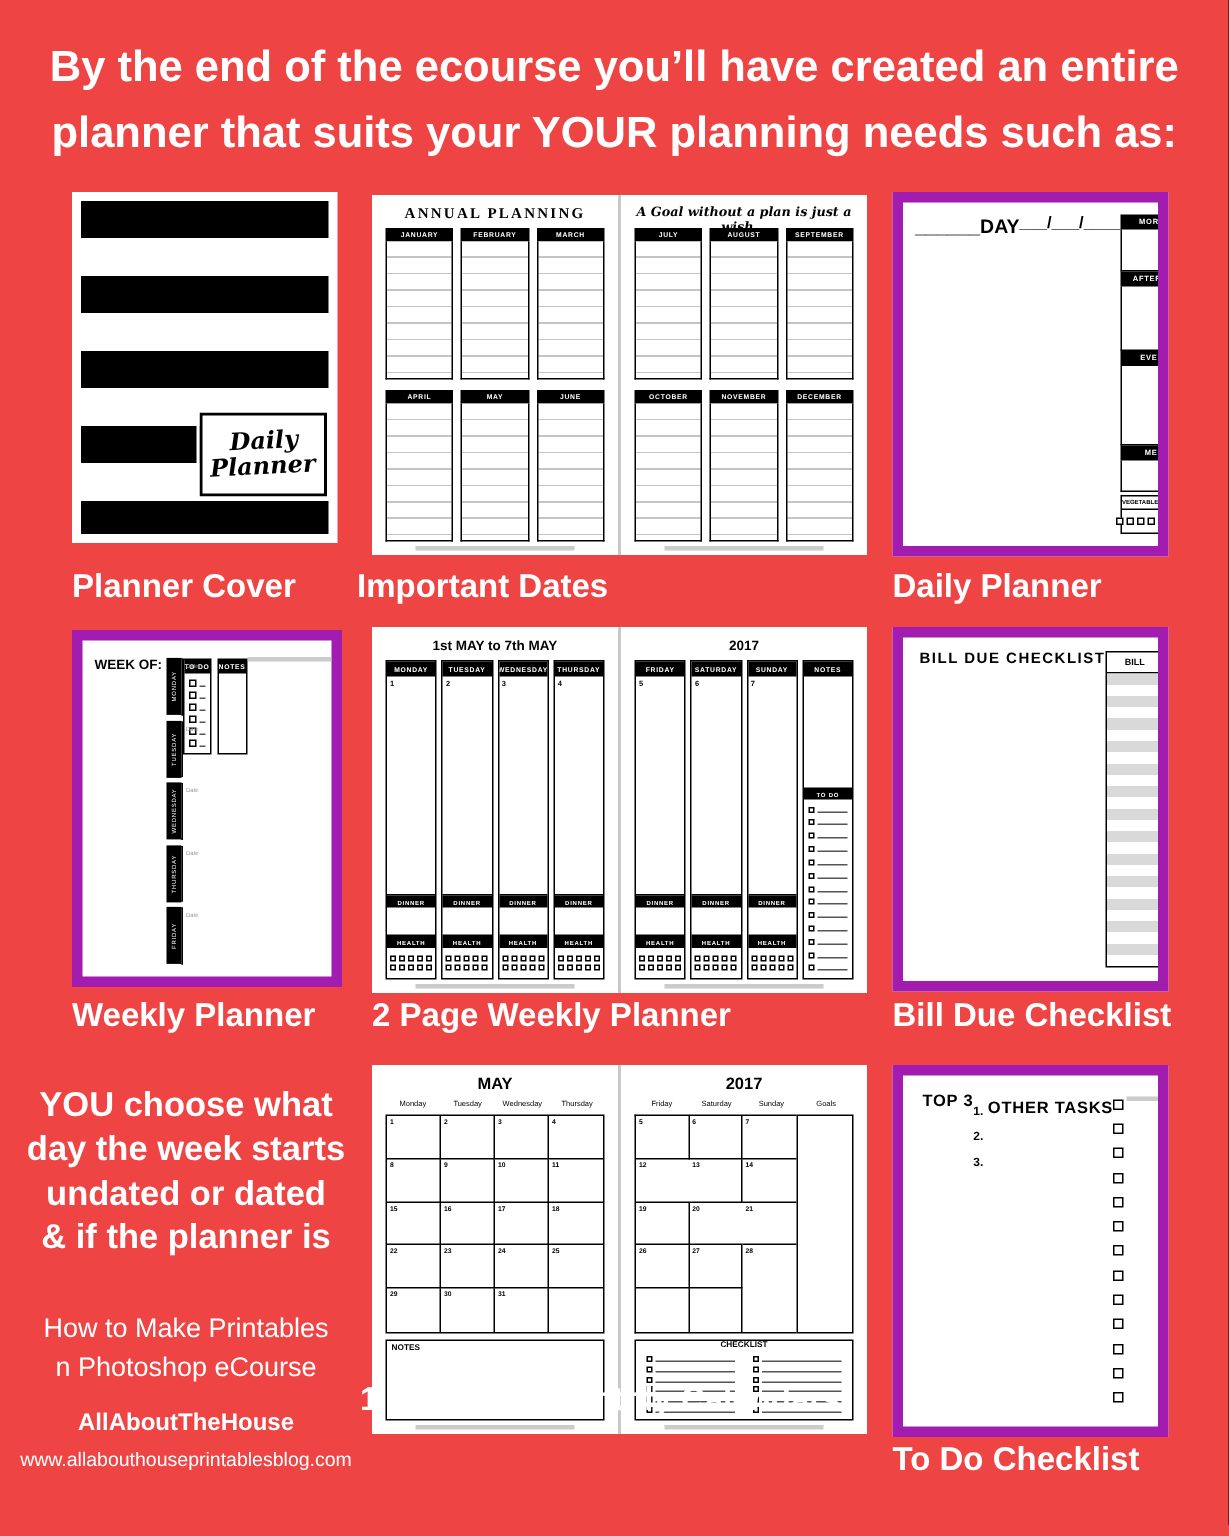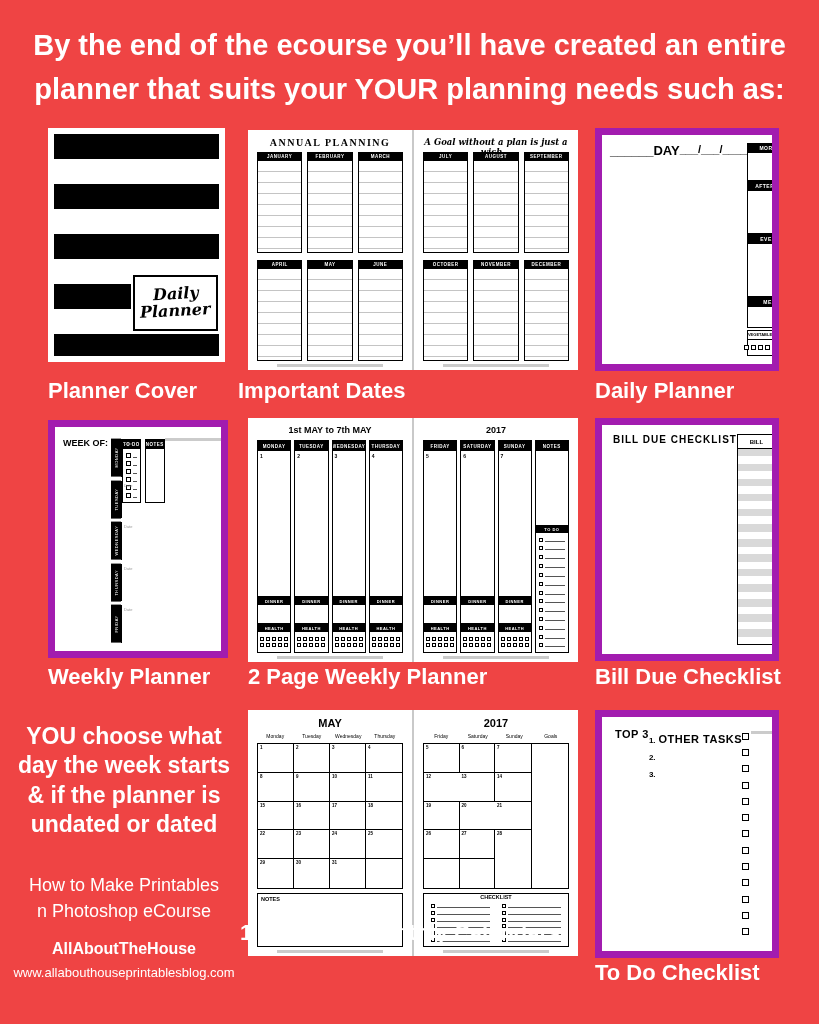--- a/index.html
+++ b/index.html
@@ -675,22 +675,22 @@
   </div>
 
   <div class="cap" id="cap4">Weekly Planner</div>
   <div class="cap" id="cap5">2 Page Weekly Planner</div>
   <div class="cap" id="cap6">Bill Due Checklist</div>
 
   <div class="promo">
     <div class="promo-big">
       <div>YOU choose what</div>
       <div>day the week starts</div>
+      <div>undated or dated</div>
       <div>&amp; if the planner is</div>
-      <div>undated or dated</div>
     </div>
     <div class="promo-course">
       <div>How to Make Printables</div>
       <div>n Photoshop eCourse</div>
     </div>
     <div class="promo-brand">AllAboutTheHouse</div>
     <div class="promo-url">www.allabouthouseprintablesblog.com</div>
   </div>
 
   <div class="thumb spread" id="monthly">

